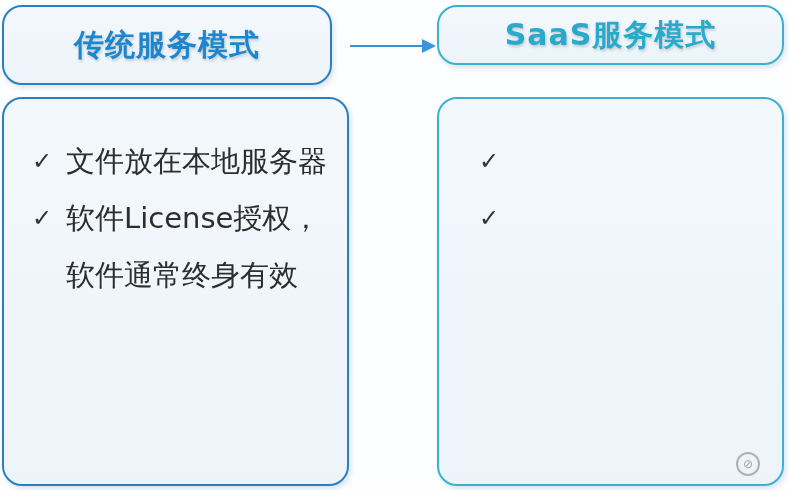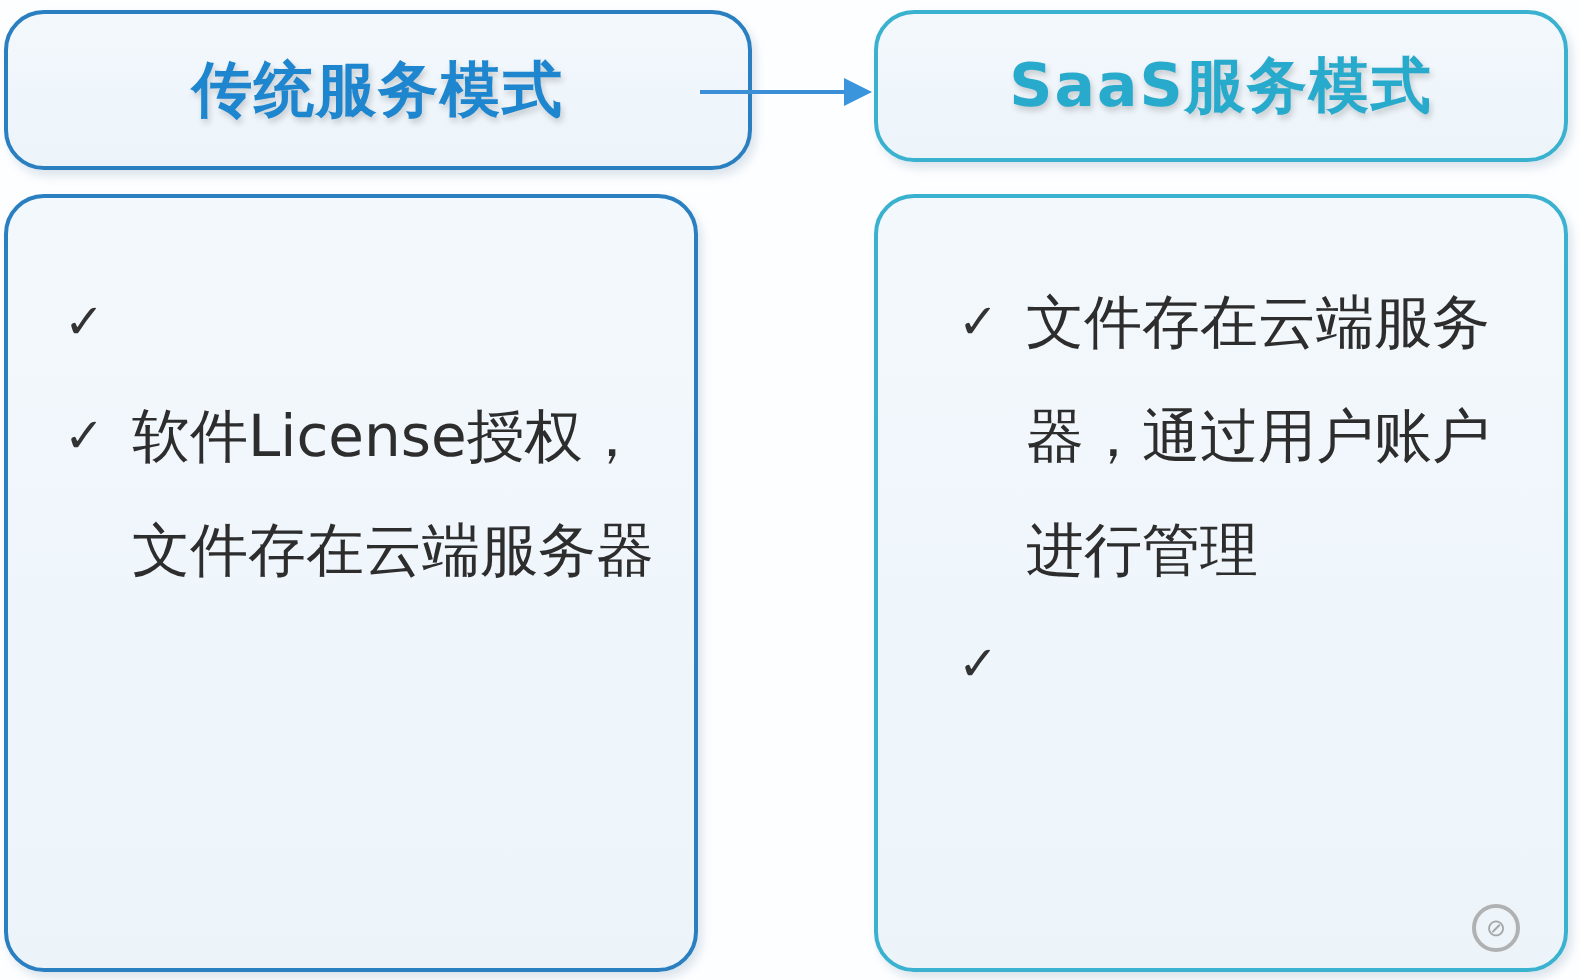--- a/index.html
+++ b/index.html
@@ -16,22 +16,22 @@
   }
   .left  { border: 2px solid #2a7fc0; }
   .right { border: 2px solid #3ab2cf; }
   .header { display: flex; align-items: center; justify-content: center; }
   .header span {
     font-weight: bold; font-size: 30px; letter-spacing: 1px;
     text-shadow: 1px 2px 3px rgba(0,0,0,0.18);
   }
   .left .header-text { color: #1d86cf; }
   .right .header-text { color: #27aacb; }
-  #lh { left: 2px; top: 5px; width: 374px; height: 80px; }
-  #rh { left: 437px; top: 5px; width: 347px; height: 76px; }
+  #lh { left: 2px; top: 5px; width: 330px; height: 80px; }
+  #rh { left: 437px; top: 5px; width: 347px; height: 60px; }
   #lc { left: 2px; top: 97px; width: 347px; height: 389px; }
   #rc { left: 437px; top: 97px; width: 347px; height: 389px; }
   ul { list-style: none; margin: 0; padding: 0; }
   .items { position: absolute; left: 28px; top: 34px; right: 14px; }
   #rc .items { left: 40px; }
   .item { display: flex; font-size: 29px; line-height: 57px; color: #2d2d2d; }
   .check { width: 34px; flex: none; font-size: 24px; color: #333; }
   .item-text { flex: 1; }
   .arrow { position: absolute; left: 350px; top: 44px; width: 86px; height: 4px; }
   .watermark {
@@ -59,33 +59,33 @@
 </svg>
 
 <div class="box right header" id="rh">
   <span class="header-text">SaaS服务模式</span>
 </div>
 
 <div class="box left" id="lc">
   <ul class="items">
     <li class="item">
       <span class="check">✓</span>
+      <span class="item-text">文件放在本地服务器</span>
     </li>
     <li class="item">
       <span class="check">✓</span>
-      <span class="item-text">软件License授权，文件存在云端服务器</span>
+      <span class="item-text">软件License授权，软件通常终身有效</span>
     </li>
   </ul>
 </div>
 
 <div class="box right" id="rc">
   <ul class="items">
     <li class="item">
       <span class="check">✓</span>
-      <span class="item-text">文件存在云端服务器，通过用户账户进行管理</span>
     </li>
     <li class="item">
       <span class="check">✓</span>
     </li>
   </ul>
   <div class="watermark">
     <span class="wm-logo">⊘</span>
   </div>
 </div>
 

